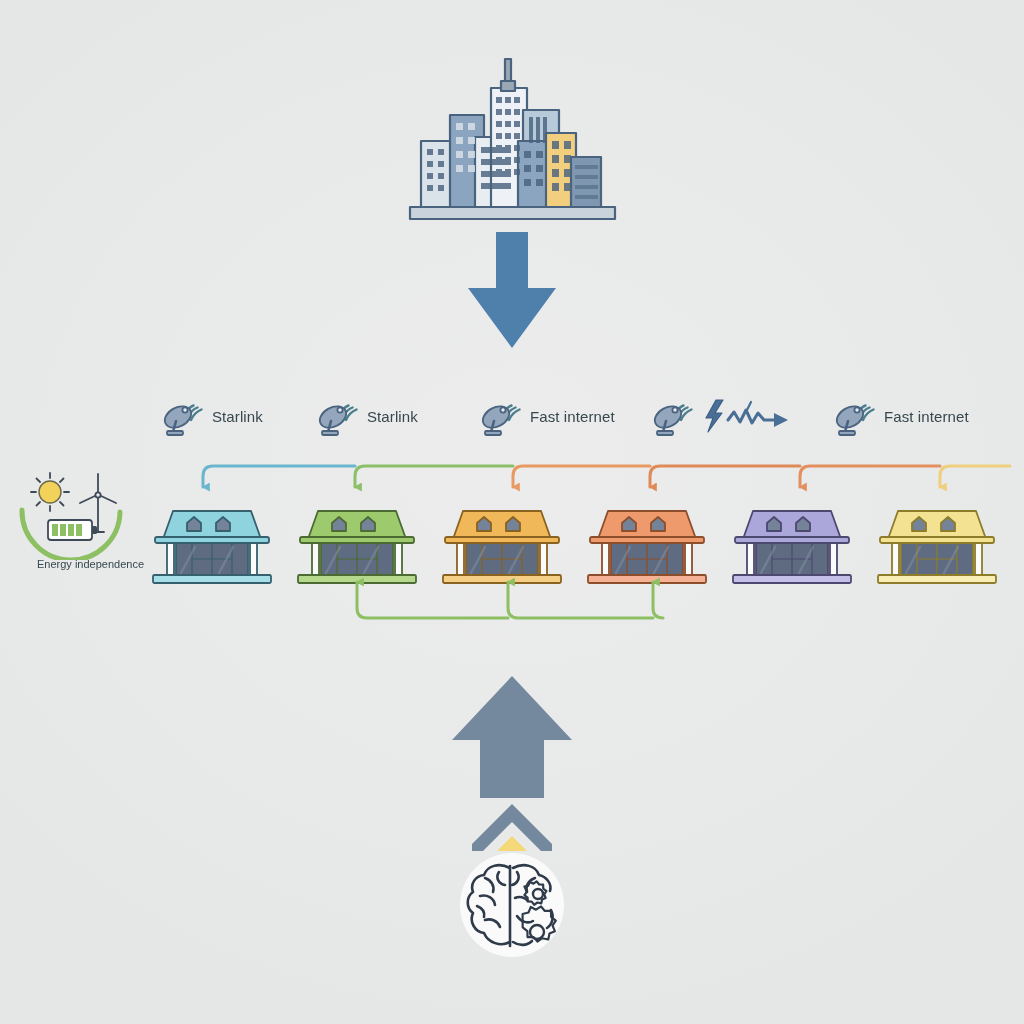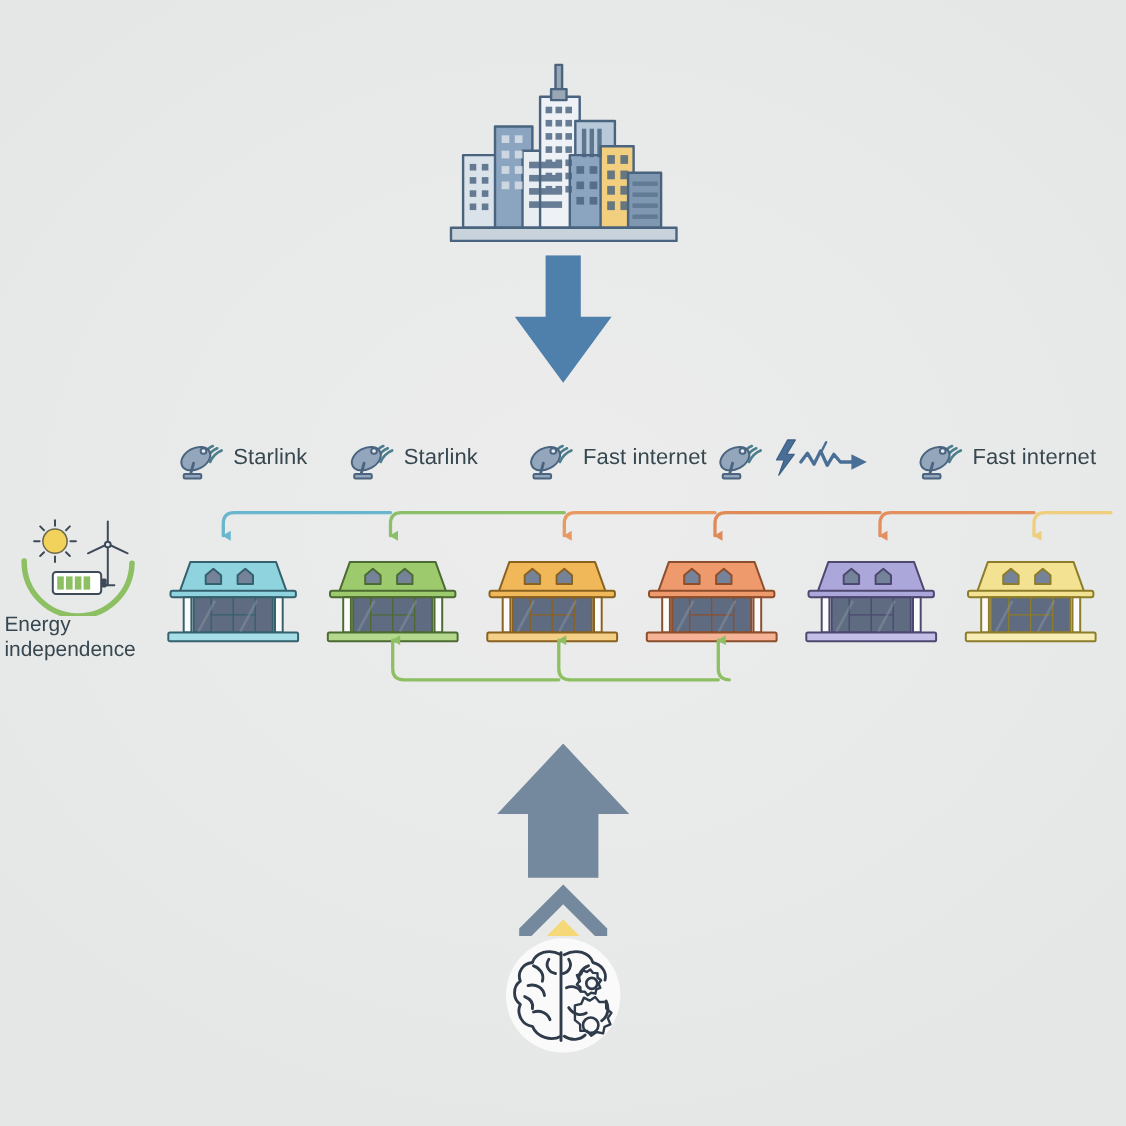--- a/index.html
+++ b/index.html
@@ -31,34 +31,34 @@
   .provider {
     position: absolute;
     top: 388px;
     display: flex;
     align-items: center;
     gap: 6px;
     height: 56px;
   }
   .provider .dish { width: 46px; height: 46px; flex: 0 0 auto; }
   .provider .plabel {
-    font-size: 20px;
+    font-size: 15px;
     color: #37474f;
     white-space: nowrap;
     letter-spacing: 0.1px;
   }
   .provider .bolt { width: 92px; height: 40px; flex: 0 0 auto; }
 
   
   #energy { left: 4px; top: 470px; width: 140px; height: 135px; }
   #energy .elabel {
     position: absolute;
     left: 0; top: 88px; width: 140px;
-    text-align: left;
-    font-size: 19px;
+    text-align: right;
+    font-size: 11px;
     color: #37474f;
     line-height: 1.18;
   }
 
   
   #wires-top { left: 0; top: 440px; width: 1024px; height: 80px; }
   #wires-bottom { left: 0; top: 560px; width: 1024px; height: 80px; }
 
   
   .house { position: absolute; top: 497px; width: 130px; height: 92px; }

